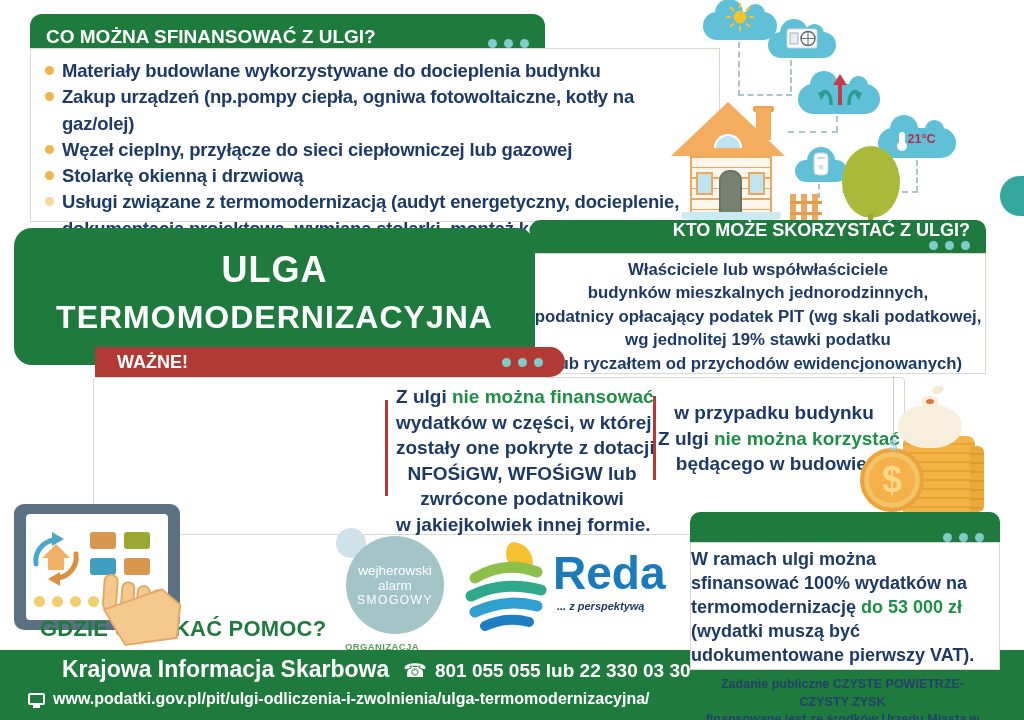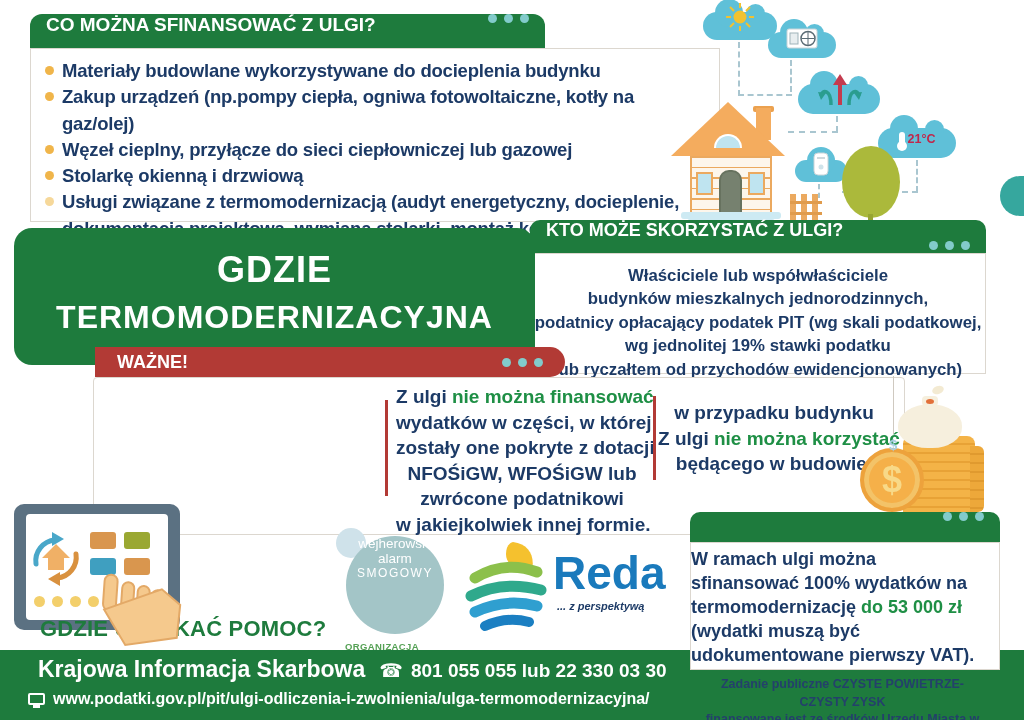--- a/index.html
+++ b/index.html
@@ -2,21 +2,21 @@
 <html><head>
 <meta charset="utf-8">
 <style>
   * { box-sizing: border-box; margin: 0; padding: 0; }
   body { font-family: "Liberation Sans", sans-serif; background:#e8e8e8; }
   .poster { position:relative; width:1024px; height:720px; background:#ffffff; overflow:hidden;
             font-family:"Liberation Sans", sans-serif; }
 
   
   .hdr { position:absolute; background:#1e7b3d; color:#fff; font-weight:bold;
-         display:flex; align-items:flex-start; padding:0 16px; }
+         display:flex; align-items:flex-end; padding:0 16px; }
   .hdr .t { white-space:nowrap; }
   .dots { display:flex; gap:7px; margin-left:auto; }
   .dots i { width:9px; height:9px; border-radius:50%; background:#82cbcb; display:block; }
   .bodybox { position:absolute; background:#fff; border:1px solid #dcd7cf; }
 
   
   .p1-header { left:30px; top:14px; width:515px; height:34px; border-radius:12px 12px 0 0;
                font-size:19px; z-index:4; }
   .p1-body { left:30px; top:48px; width:690px; height:174px; z-index:1; padding:9px 8px 0 14px; }
   .p1-body ul { list-style:none; }
@@ -73,21 +73,21 @@
   
   .title-box { position:absolute; left:14px; top:228px; width:521px; height:137px; background:#1e7b3d;
                border-radius:18px; z-index:2; text-align:center; color:#fff; font-weight:bold;
                padding-top:18px; }
   .title-box .l1 { font-size:36px; line-height:48px; letter-spacing:1px; }
   .title-box .l2 { font-size:32px; line-height:46px; letter-spacing:1px; }
 
   
   .who-header { left:530px; top:220px; width:456px; height:33px; border-radius:10px 10px 0 0;
                 font-size:18px; z-index:3;flex-direction:column; }
-  .who-body { left:530px; top:253px; width:456px; height:121px; z-index:1; padding-top:10px; }
+  .who-body { left:530px; top:253px; width:456px; height:121px; z-index:1; padding-top:4px; }
   .kl { white-space:nowrap; text-align:center; font-size:16.8px; font-weight:bold; color:#1c3a66;
         line-height:23.4px; }
 
   
   .imp-bar { position:absolute; left:95px; top:347px; width:470px; height:30px; background:#b23a35;
              border-radius:0 15px 15px 0; z-index:4; display:flex; align-items:center; padding:0 22px;
              color:#fff; font-weight:bold; font-size:18px;justify-content:flex-end; }
   .imp-body { left:93px; top:377px; width:812px; height:158px; border-radius:4px 4px 14px 30px; z-index:1; }
   .col { position:absolute; z-index:2; }
   .wl { white-space:nowrap; text-align:center; font-size:19px; font-weight:bold; color:#1c3a66;
@@ -137,35 +137,35 @@
   .hand { position:absolute; left:98px; top:568px; width:92px; height:76px; z-index:3; transform:rotate(-8deg); }
 
   .help-heading { position:absolute; left:40px; top:616px; font-size:22px; font-weight:bold;
                   color:#1e7b3d; letter-spacing:0.2px; z-index:2; }
 
   
   .smog-bg { position:absolute; left:336px; top:528px; width:30px; height:30px; border-radius:50%;
              background:#cfe2ea; z-index:1; }
   .smog-circle { position:absolute; left:346px; top:536px; width:98px; height:98px; border-radius:50%;
                  background:#a3c5c7; z-index:2; display:flex; flex-direction:column; align-items:center;
-                 color:#fff; }
+                 justify-content:center; color:#fff; }
   .smog-circle .s1 { font-size:13.5px; } .smog-circle .s2 { font-size:13.5px; }
   .smog-circle .s3 { font-size:12px; letter-spacing:1.5px; }
   .smog-org { position:absolute; left:345px; top:641px; width:102px; font-size:9.5px; font-weight:bold;
               color:#55a155; line-height:11px; letter-spacing:0.4px; z-index:2; }
   .reda-icon { position:absolute; left:465px; top:540px; z-index:2; }
   .reda-name { position:absolute; left:553px; top:546px; font-size:46px; font-weight:bold;
                color:#1a7abc; z-index:2; }
   .reda-tagline { position:absolute; left:557px; top:600px; font-size:11px; font-weight:bold;
                   font-style:italic; color:#1c3a66; z-index:2; }
 
   
   .footer { position:absolute; left:0; top:650px; width:1024px; height:70px; background:#1e7b3d; z-index:2; }
   .f-row1 { position:absolute; left:38px; top:6px; display:flex; align-items:baseline; color:#fff; }
-  .f-org { font-size:23px; font-weight:bold; }
+  .f-org { font-size:23px; font-weight:bold;margin-left:24px; }
   .f-phone-icon { font-size:19px; margin:0 8px 0 14px; }
   .f-num { font-size:19px; font-weight:bold; }
   .f-row2 { position:absolute; left:28px; top:40px; display:flex; align-items:center; color:#fff; }
   .monitor { width:17px; height:12px; border:2px solid #fff; border-radius:2px; position:relative;
              display:inline-block; }
   .monitor::after { content:''; position:absolute; left:3px; bottom:-5px; width:7px; height:3px; background:#fff; }
   .f-url { font-size:16px; font-weight:bold; margin-left:8px; }
   .f-note { position:absolute; left:700px; top:26px; width:285px; text-align:center; font-size:12.5px;
             font-weight:bold; color:#24406b; line-height:1.4; }
 </style>
@@ -260,21 +260,21 @@
     <div class="door"></div>
     <div class="base1"></div>
     <div class="base2"></div>
   </div>
   <div class="fence"></div>
   <div class="tree-crown"></div>
   <div class="tree-trunk"></div>
   <div class="bush"></div>
 
   <div class="title-box">
-    <div class="l1">GDZIE</div>
+    <div class="l1">ULGA</div>
     <div class="l2">TERMOMODERNIZACYJNA</div>
   </div>
 
   <div class="hdr who-header">
     <span class="t">KTO MOŻE SKORZYSTAĆ Z ULGI?</span>
     <span class="dots">
         <i></i>
         <i></i>
         <i></i>
       </span>

